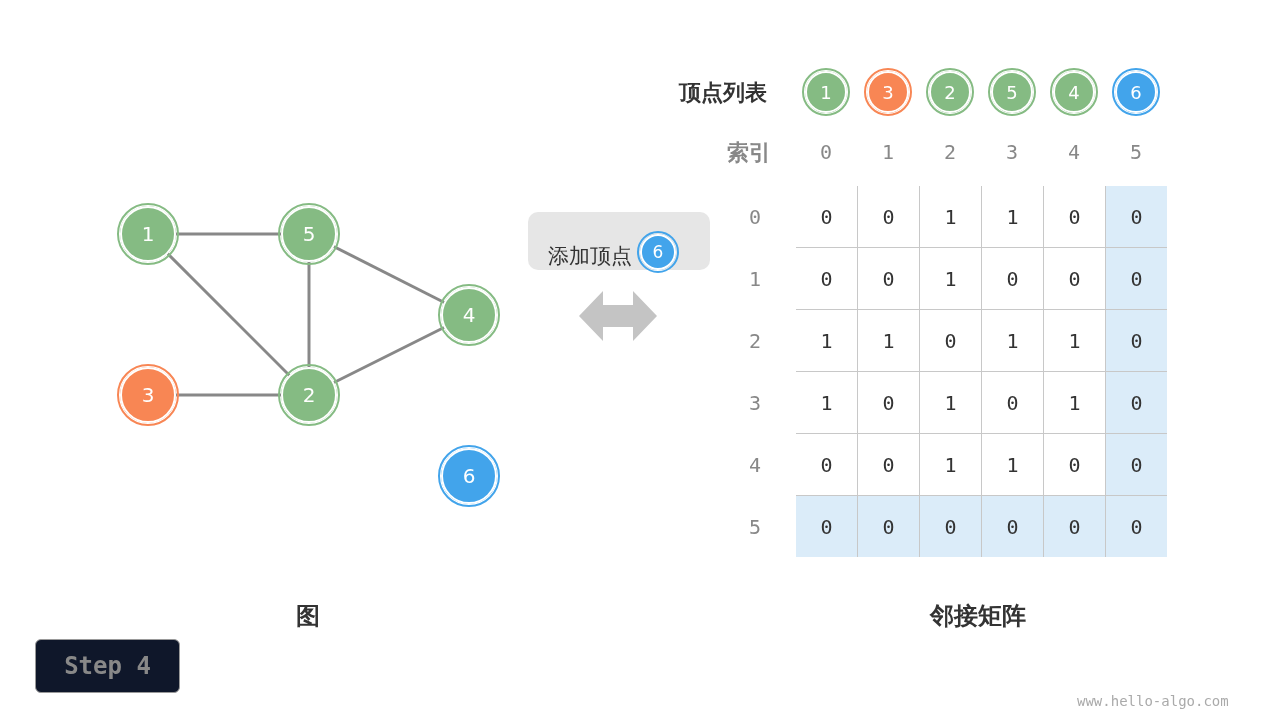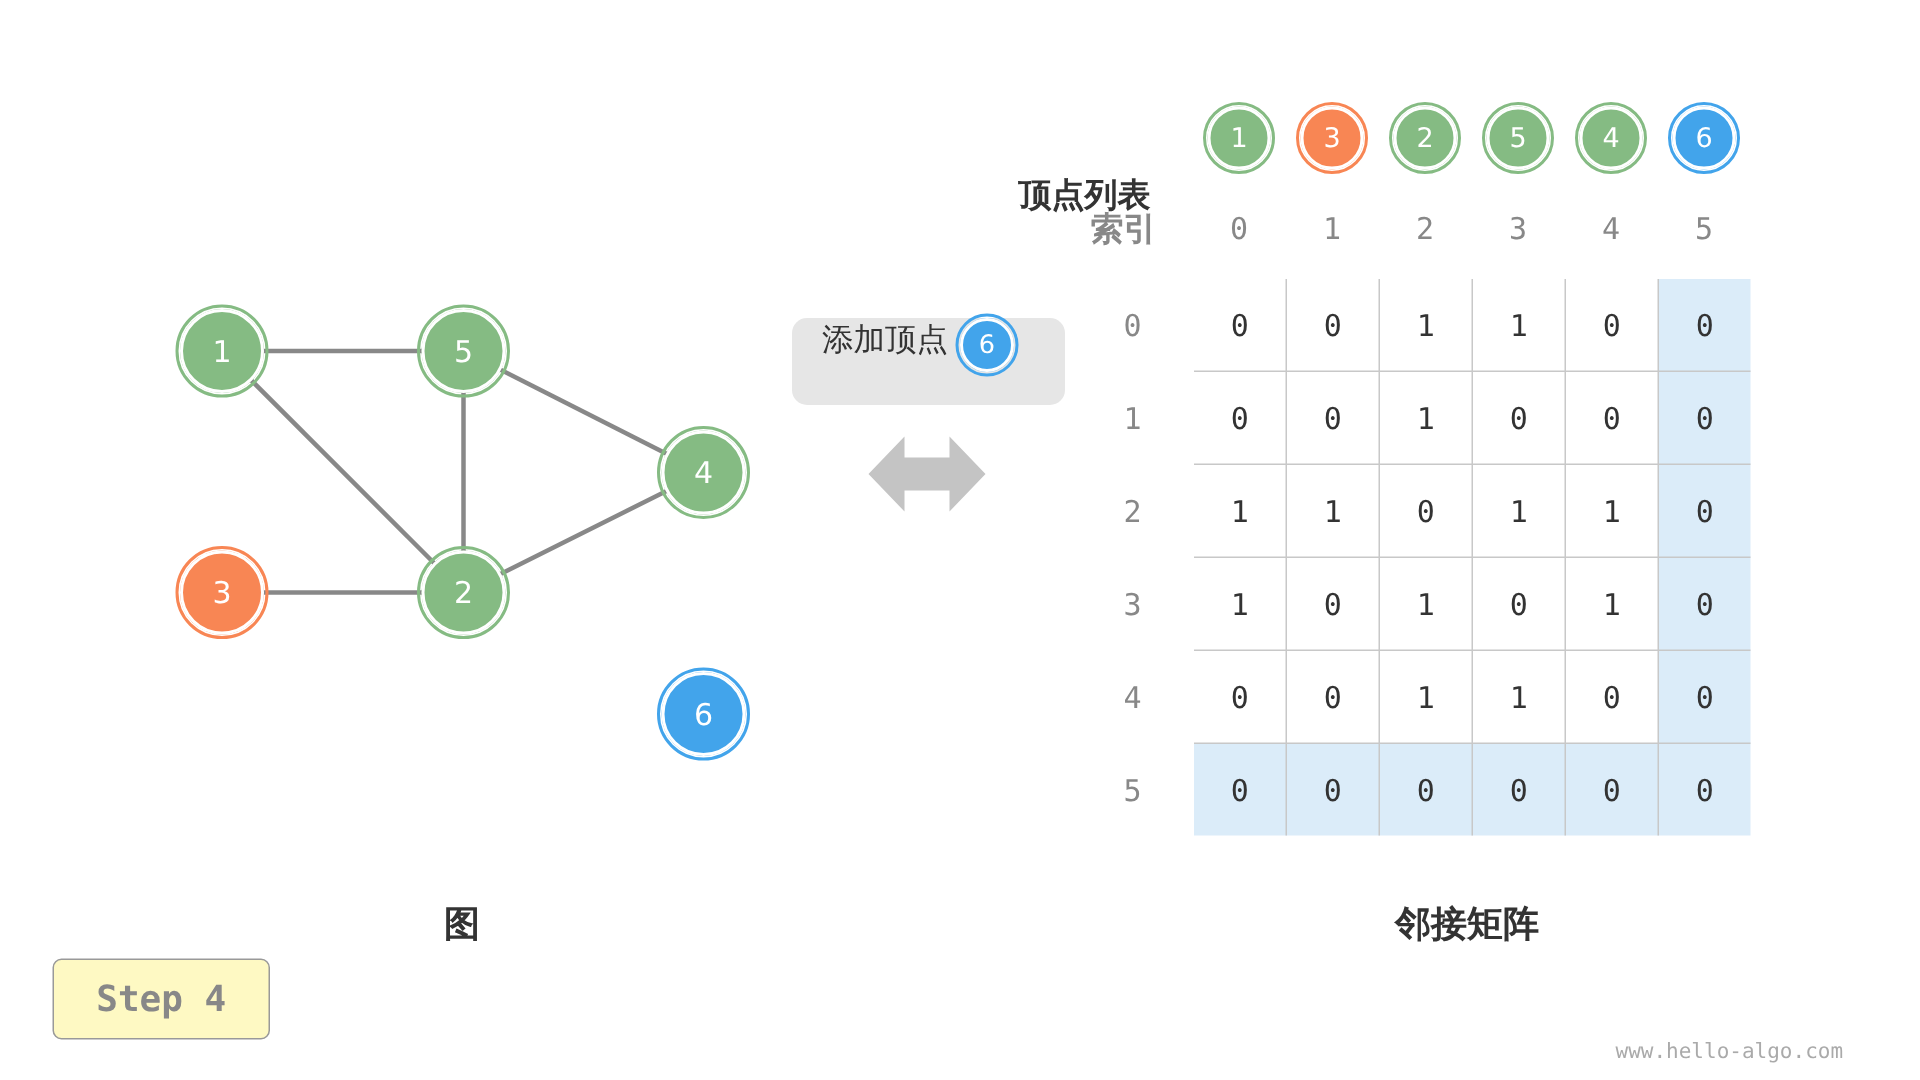--- a/index.html
+++ b/index.html
@@ -19,41 +19,41 @@
     .orange { background: #f88654; --ring: #f88654; }
     .blue { background: #42a4eb; --ring: #42a4eb; }
     .vnode { position: absolute; width: 42px; height: 42px; border-radius: 50%;
              display: flex; align-items: center; justify-content: center; color: #fff;
              font-size: 18px; }
     .vnode::before { content: ""; position: absolute; inset: -3px; border-radius: 50%;
                      border: 2px solid var(--ring); }
     .vnode::after { content: ""; position: absolute; inset: 0; border-radius: 50%;
                     border: 2px solid #fff; }
     .vnode span { position: relative; z-index: 1; }
-    .label-bold { font-weight: bold; color: #333; font-size: 22px; margin-top: 37px; }
+    .label-bold { font-weight: bold; color: #333; font-size: 22px; }
     .label-gray { font-weight: bold; color: #888; font-size: 22px; }
     .idx { position: absolute; width: 40px; text-align: center; color: #888;
            font-family: "DejaVu Sans Mono", monospace; font-size: 20px; }
     .matrix { position: absolute; left: 796px; top: 186px; border-collapse: collapse; }
     .matrix td { width: 61px; height: 61px; text-align: center; vertical-align: middle;
                  font-family: "DejaVu Sans Mono", monospace; font-size: 20px; color: #333;
                  border: 1.5px solid #c8c8c8; padding: 0; }
     .matrix tr:first-child td { border-top: none; }
     .matrix tr:last-child td { border-bottom: none; }
     .matrix td:first-child { border-left: none; }
     .matrix td:last-child { border-right: none; }
     .matrix td.hl { background: #dbecf9; }
     .rowidx { position: absolute; left: 740px; width: 30px; text-align: center; color: #888;
               font-family: "DejaVu Sans Mono", monospace; font-size: 20px; }
     .bubble { position: absolute; left: 528px; top: 212px; width: 182px; height: 58px;
-              background: #e6e6e6; border-radius: 10px; display: flex; align-items: flex-start; }
+              background: #e6e6e6; border-radius: 10px; display: flex; align-items: flex-end; }
     .bubble-text { margin-left: 20px; font-size: 21px; color: #333; }
     .step { position: absolute; left: 35px; top: 639px; width: 145px; height: 54px;
             box-sizing: border-box; border: 1.5px solid #999; border-radius: 6px;
-            background: #fef9c3; display: flex; align-items: center; justify-content: center;
+            background: #0f172a; display: flex; align-items: center; justify-content: center;
             font-family: "DejaVu Sans Mono", monospace; font-weight: bold; font-size: 24px; color: #888; }
     .caption { position: absolute; font-weight: bold; color: #333; font-size: 24px; }
     .watermark { position: absolute; left: 1077px; top: 676px; color: #aaa;
                  font-family: "DejaVu Sans Mono", monospace; font-size: 14px; margin-top: 17px; }
   </style>
 </head>
 <body>
 
 <svg class="graph">
   <g stroke="#888" stroke-width="3">

